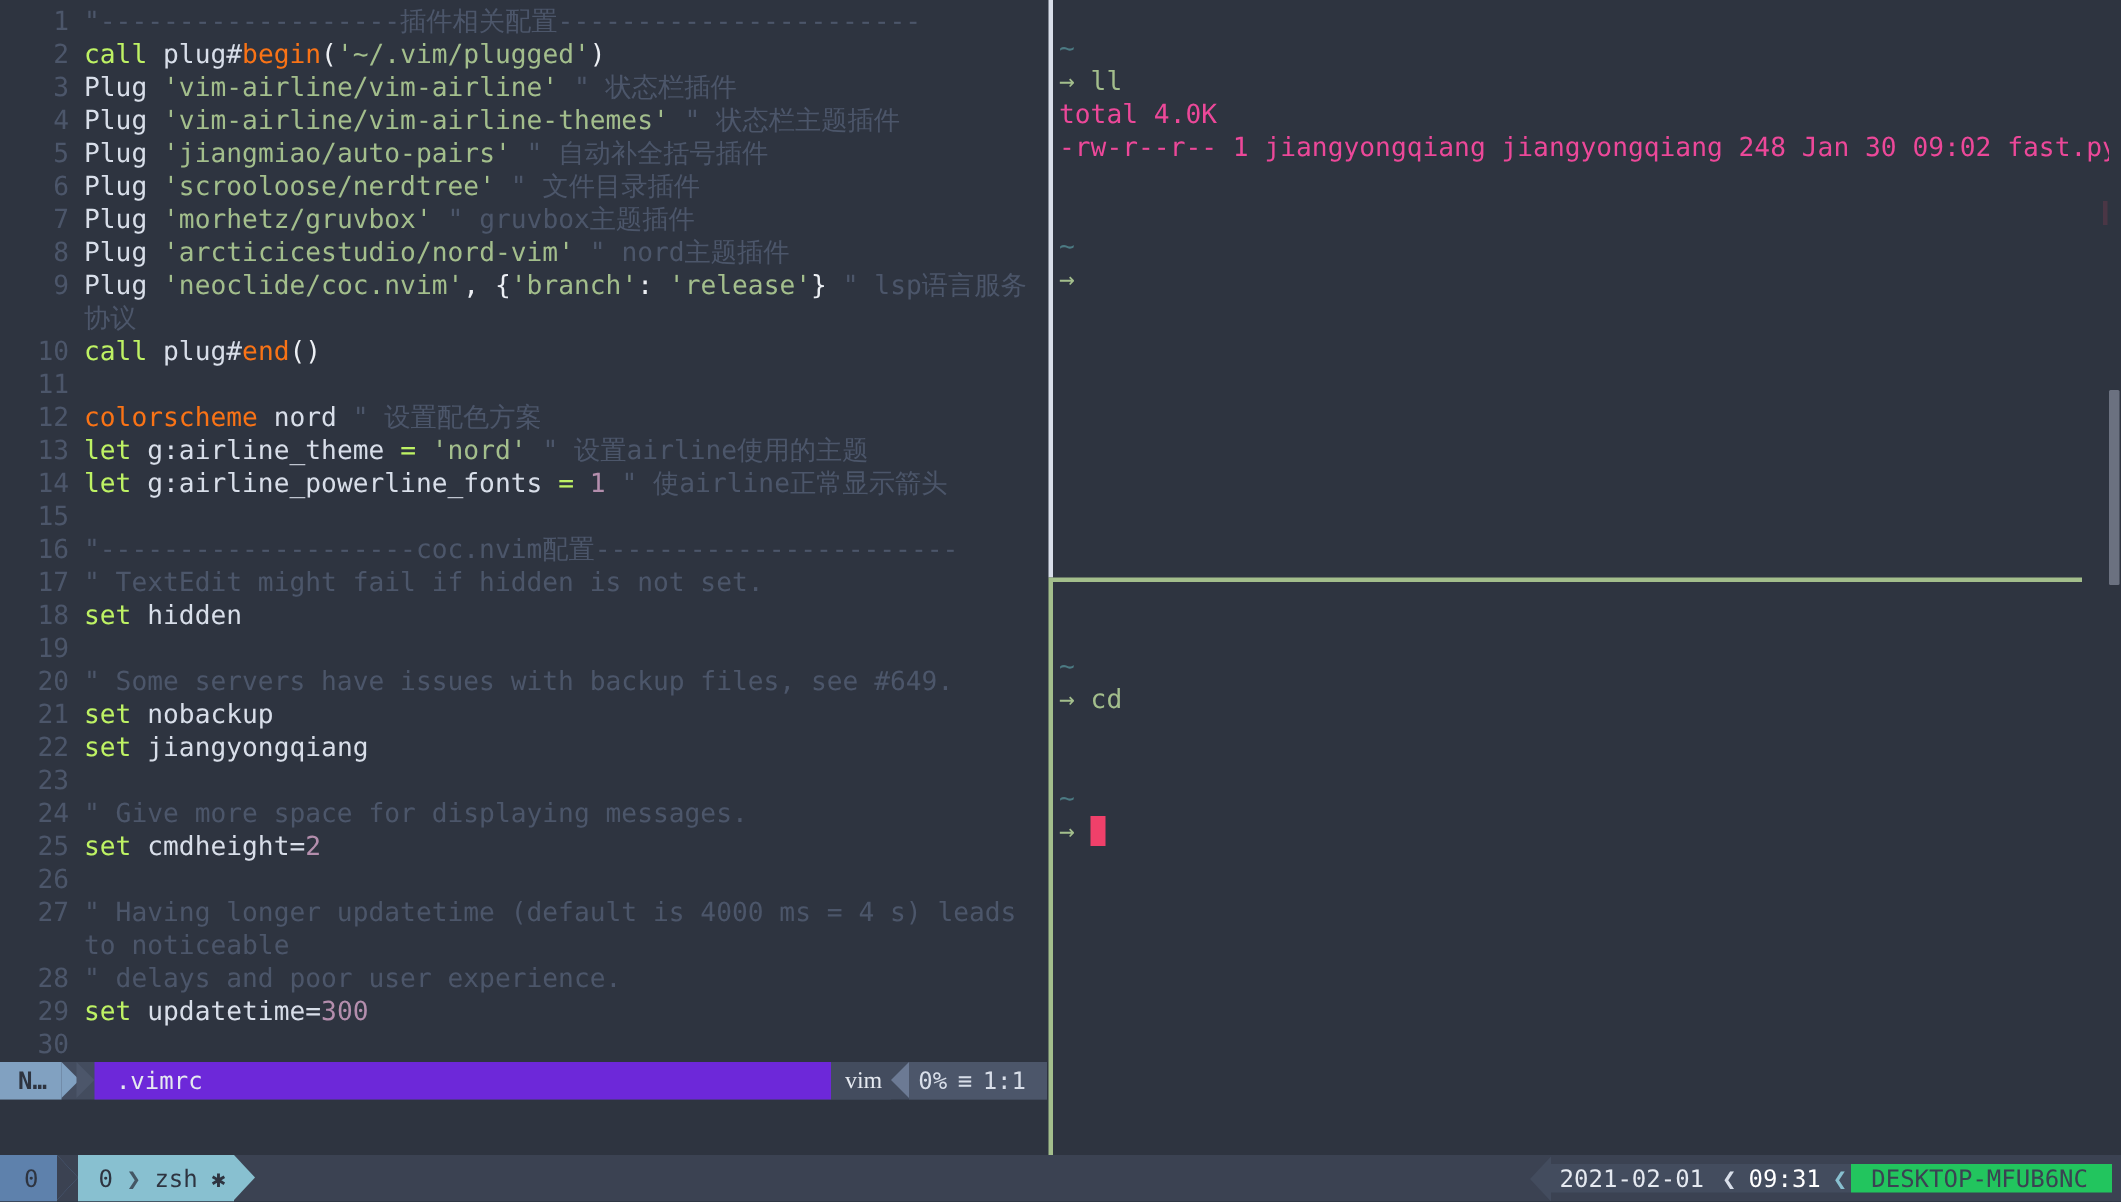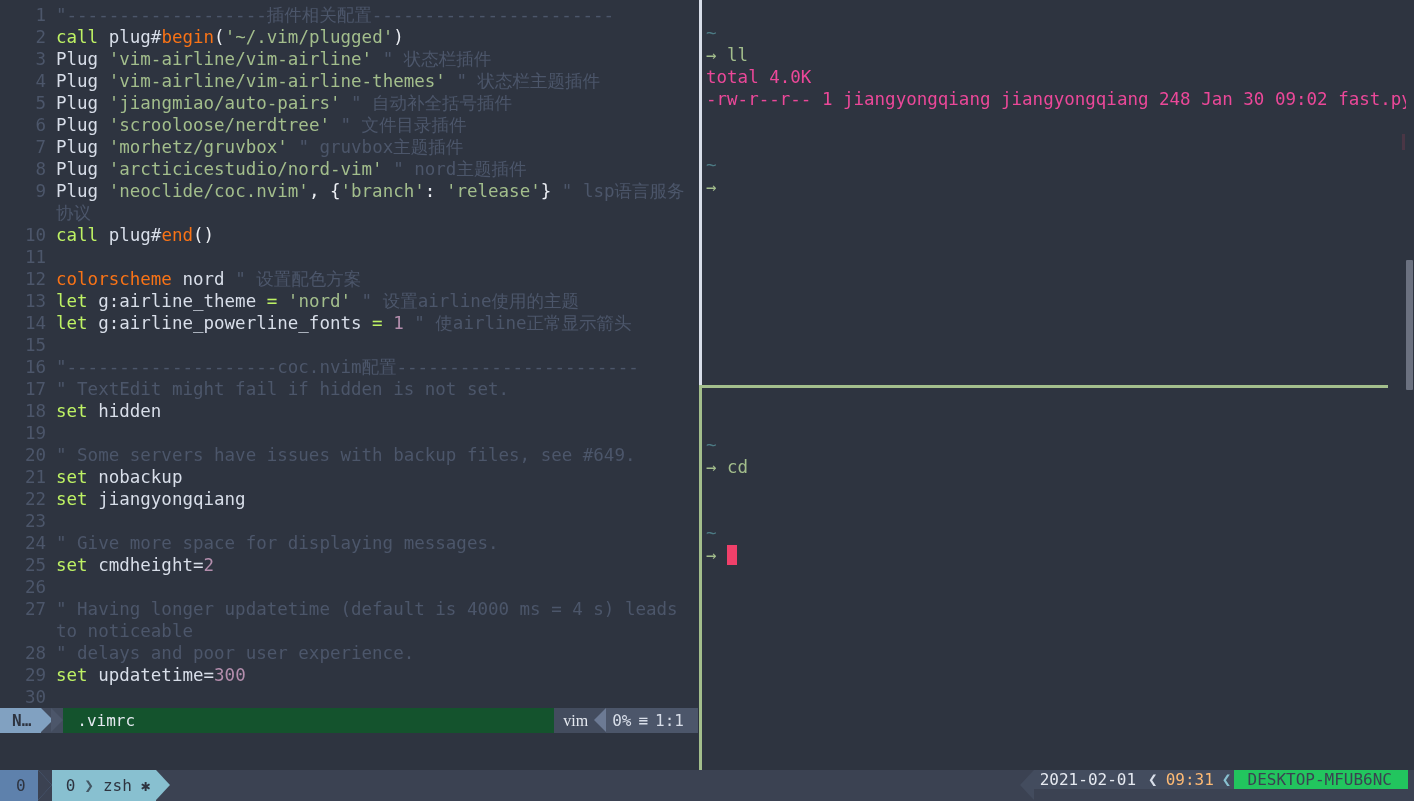--- a/index.html
+++ b/index.html
@@ -108,21 +108,21 @@
   }
   .arrow-r-outline {
     width: 0; height: 0;
     border-top: 12.5px solid transparent;
     border-bottom: 12.5px solid transparent;
     border-left: 12px solid #4c566a;
     flex: 0 0 auto;
     margin-left: -2px;
   }
   .al-file {
-    background: #14532d;
+    background: #6d28d9;
     color: #e5e9f0;
     flex: 1 1 auto;
     padding-left: 14px;
   }
   .al-type {
     background: #434c5e;
     color: #e5e9f0;
     padding-right: 6px;
     font-family: Liberation Serif, serif;
   }
@@ -228,21 +228,21 @@
     font-size: 16px;
     font-family: "DejaVu Sans Mono", monospace;
   }
   #tmux-left {
     display: flex;
     align-items: stretch;
     flex: 0 0 auto;
   }
   #tmux-right {
     display: flex;
-    align-items: flex-start;
+    align-items: center;
     margin-left: auto;
     flex: 0 0 auto;
   }
   .tm-session {
     background: #5e81ac;
     color: #2e3440;
     display: flex;
     align-items: center;
     padding: 0 12px 0 16px;
   }
@@ -294,21 +294,21 @@
   }
   .tm-chev-time {
     background: #434c5e;
     color: #d8dee9;
     display: flex;
     align-items: center;
     padding: 0 8px;
   }
   .tm-time {
     background: #434c5e;
-    color: #fdba74;
+    color: #ffffff;
     display: flex;
     align-items: center;
     padding: 0 8px 0 0;
   }
   .tm-chev-host {
     background: #434c5e;
     color: #88c0d0;
     display: flex;
     align-items: center;
     padding: 0 2px 0 0;

